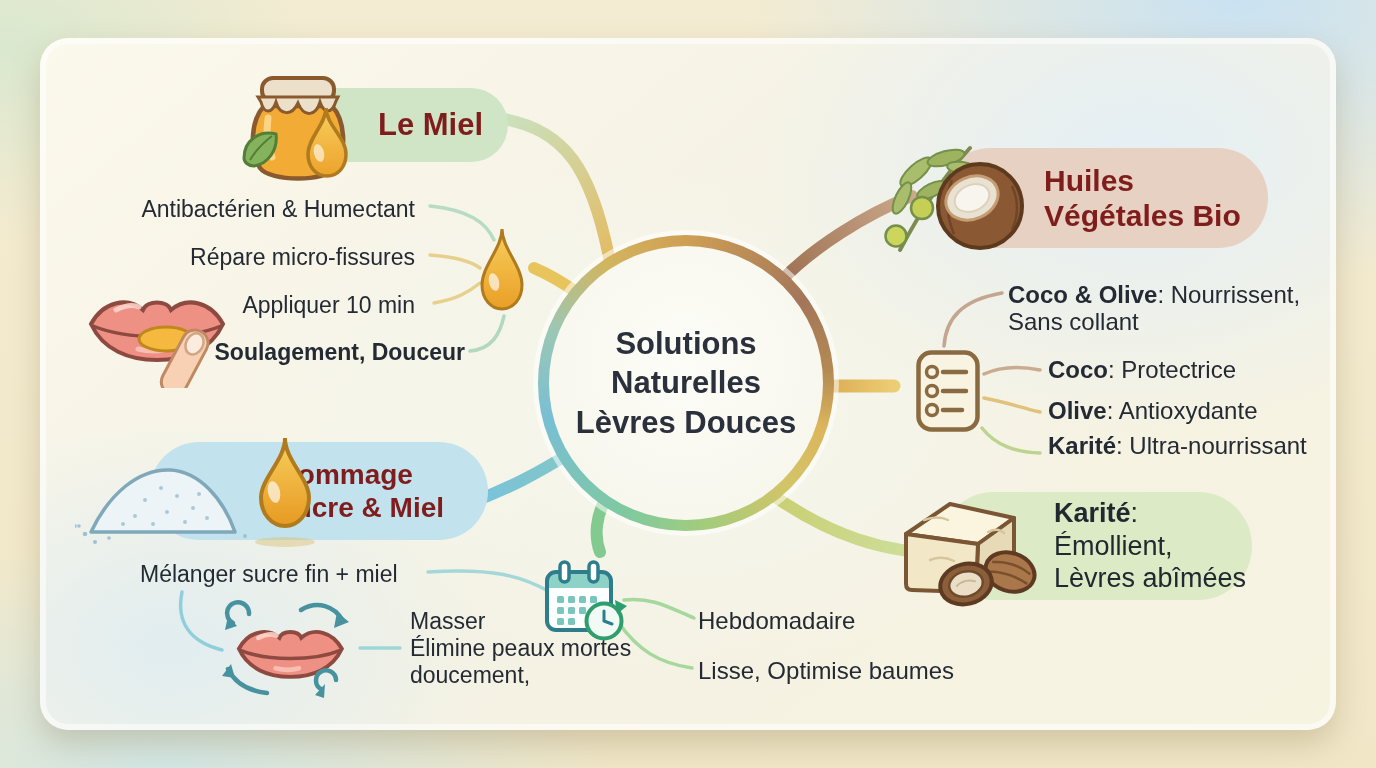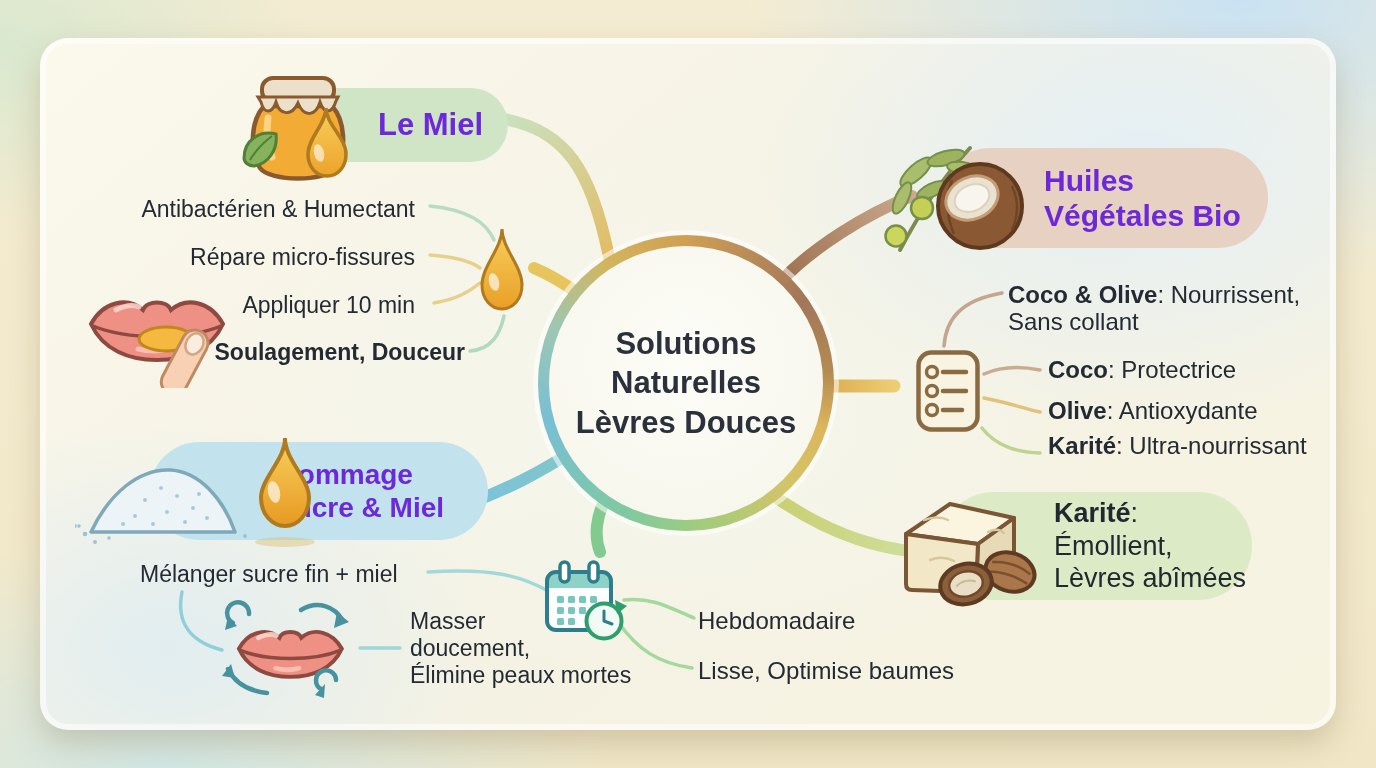--- a/index.html
+++ b/index.html
@@ -16,21 +16,21 @@
     position:absolute;left:40px;top:38px;width:1296px;height:692px;border-radius:28px;
     background:
       radial-gradient(620px 430px at 85% 18%, #e4eff5 0%, rgba(228,239,245,0) 62%),
       radial-gradient(520px 380px at 10% 88%, #e1edf0 0%, rgba(225,237,240,0) 60%),
       radial-gradient(620px 360px at 48% 55%, #f5f6ed 0%, rgba(245,246,237,0) 72%),
       linear-gradient(140deg,#fbf8ec 0%,#f4f2e4 52%,#f7f3e1 100%);
     box-shadow:0 14px 30px rgba(135,120,80,.30), 0 0 0 6px rgba(255,255,255,.55) inset;
   }
   svg.links{position:absolute;left:0;top:0;z-index:1;pointer-events:none;}
   .pill{position:absolute;z-index:2;display:flex;align-items:center;}
-  .pill .pl{color:#6d28d9;font-weight:700;line-height:1.18;}
+  .pill .pl{color:#7f1d1d;font-weight:700;line-height:1.18;}
   .pill-honey{left:258px;top:88px;width:250px;height:74px;border-radius:38px;background:#cfe5c5;}
   .pill-honey .pl{margin-left:120px;font-size:31px;}
   .pill-oils{left:940px;top:148px;width:328px;height:100px;border-radius:50px;background:#e7d1c2;}
   .pill-oils .pl{margin-left:104px;font-size:30px;}
   .pill-shea{left:940px;top:492px;width:312px;height:108px;border-radius:55px;background:#dcead
 c6;}
   .pill-shea{background:#dceac6;}
   .pill-shea .ptext{margin-left:114px;font-size:27px;line-height:1.2;color:#22282f;}
   .pill-scrub{left:150px;top:442px;width:338px;height:98px;border-radius:49px;background:#c2e3ee;}
   .pill-scrub .pl{margin-left:126px;font-size:28px;}
@@ -157,22 +157,22 @@
 
   <div class="pill pill-scrub">
     <div class="pl">
       <span style="display:block">Gommage</span>
       <span style="display:block">Sucre &amp; Miel</span>
     </div>
   </div>
   <div class="txt" style="left:140px;top:561px;">Mélanger sucre fin + miel</div>
   <div class="txt" style="left:410px;top:608px;line-height:27px;white-space:normal;width:240px;">
     <span style="display:block">Masser</span>
+    <span style="display:block">Élimine peaux mortes</span>
     <span style="display:block">doucement,</span>
-    <span style="display:block">Élimine peaux mortes</span>
   </div>
   <div class="txt" style="left:698px;top:607px;font-size:24px;">Hebdomadaire</div>
   <div class="txt" style="left:698px;top:657px;font-size:24px;">Lisse, Optimise baumes</div>
 
   <svg class="icon" style="left:238px;top:70px;" width="122" height="120" viewBox="0 0 122 120">
     <path d="M26,36 C13,50 11,80 22,98 C32,112 88,112 98,98 C109,80 107,50 94,36 Z" fill="#f2ab34" stroke="#8a5a2e" stroke-width="4.5"></path>
     <path d="M30,48 Q27,70 34,87" fill="none" stroke="#ffe2a0" stroke-width="7" stroke-linecap="round" opacity=".75"></path>
     <rect x="24" y="8" width="72" height="24" rx="11" fill="#ece0ca" stroke="#8a5a2e" stroke-width="4"></rect>
     <path d="M20,27 L100,27 L98,31 C94,44 86,44 82,32 C78,46 66,48 60,33 C54,46 42,46 38,32 C34,44 26,44 23,32 Z" fill="#ece0ca" stroke="#8a5a2e" stroke-width="3"></path>
     <path d="M88,38 C88,54 70,68 70,84 C70,97 78,106 89,106 C100,106 108,97 108,84 C108,68 88,54 88,38 Z" fill="url(#goldDrop2)" stroke="#b07a1e" stroke-width="3.5"></path>

